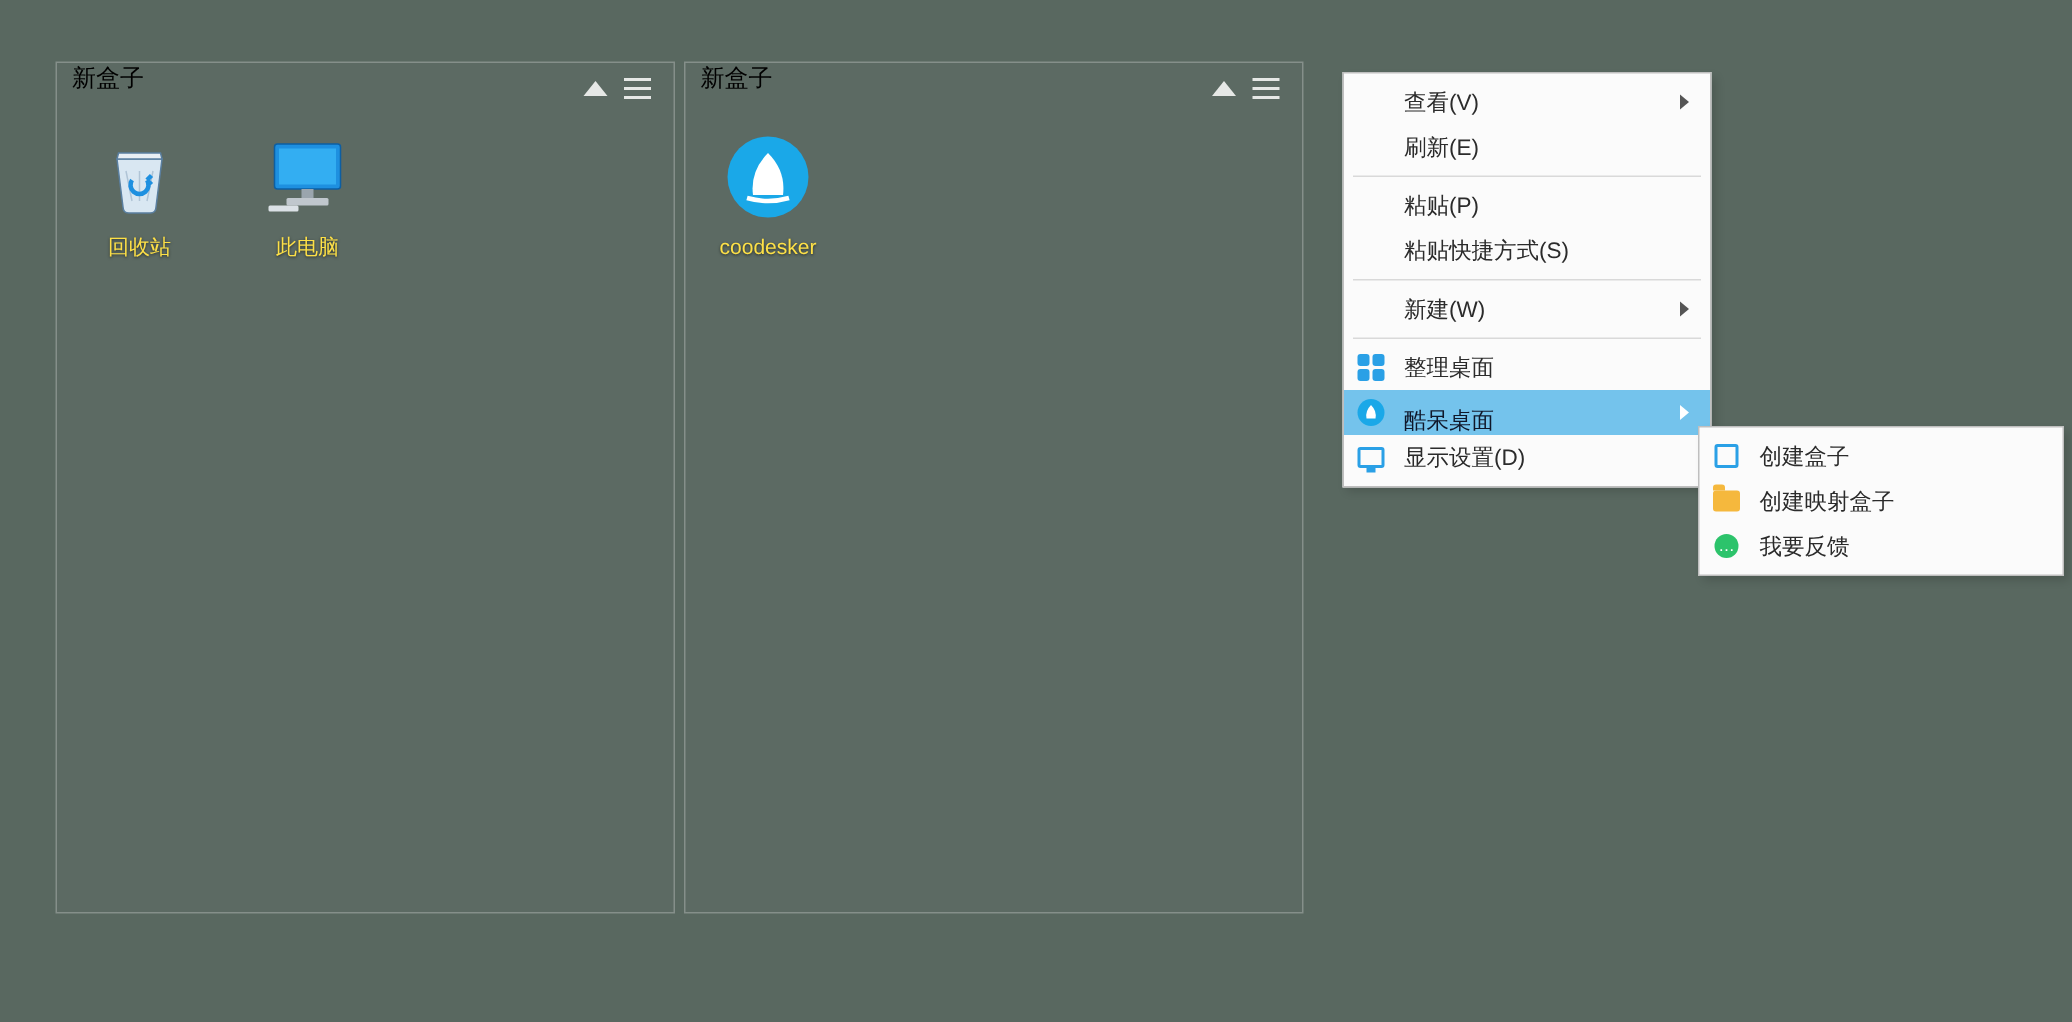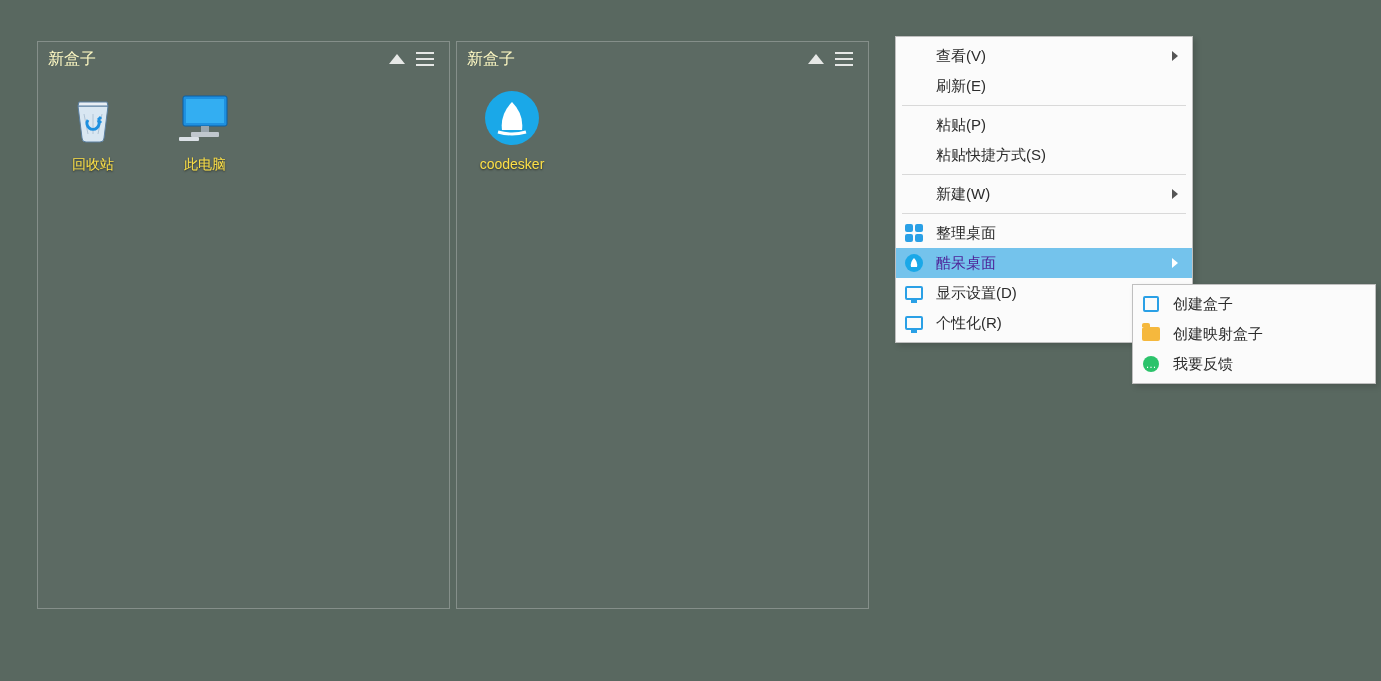--- a/index.html
+++ b/index.html
@@ -13,23 +13,22 @@
 
   
   .box {
     position: absolute;
     border: 1px solid rgba(255,255,255,0.25);
     background: rgba(255,255,255,0.02);
   }
   .box-header {
     height: 34px;
     display: flex;
-    align-items: center;
     padding: 0 10px;
-    color: #fef9c3;
+    color: #000000;
     font-size: 16px;
   }
   .box-title { flex: 1; }
   .hdr-icon {
     width: 28px;
     display: flex;
     justify-content: center;
     align-items: center;
     font-size: 18px;
     color: #e6e8e6;
@@ -88,21 +87,22 @@
     height: 30px;
     display: flex;
     align-items: center;
     padding: 0 14px 0 40px;
     position: relative;
     white-space: nowrap;
     cursor: default;
   }
   .menu-item.highlight {
     background: #74c3ec;
-    color: #4c1d95;
+    color: #0f172a;
+    align-items: flex-end;
   }
   .menu-item.highlight .item-arrow::after { border-left-color: #fff; }
   .menu-sep {
     height: 1px;
     background: #d9d9d9;
     margin: 4px 6px;
   }
   .item-icon {
     position: absolute;
     left: 8px; top: 50%; transform: translateY(-50%);
@@ -227,21 +227,21 @@
           <circle cx="28" cy="28" r="27" fill="#1aa8e8"></circle>
           <path d="M28 12 Q40 24 38 40 L18 40 Q16 24 28 12 Z" fill="#fff"></path>
           <path d="M14 42 Q28 46 42 42" stroke="#fff" stroke-width="3" fill="none"></path>
         </svg>
       </div>
       <span class="icon-label">coodesker</span>
     </div>
   </div>
 </div>
 
-<div class="menu" style="left:895px; top:36px; width:298px;">
+<div class="menu" style="left:895px; top:48px; width:246px;">
 
   <div class="menu-item">
     <span>查看(V)</span>
     <span class="item-arrow"></span>
   </div>
   <div class="menu-item">
     <span>刷新(E)</span>
   </div>
   <div class="menu-sep"></div>
 
@@ -280,26 +280,20 @@
     </span>
     <span>酷呆桌面</span>
     <span class="item-arrow"></span>
   </div>
   <div class="menu-item">
     <span class="item-icon">
       <span class="ic-monitor"></span>
     </span>
     <span>显示设置(D)</span>
   </div>
-  <div class="menu-item">
-    <span class="item-icon">
-      <span class="ic-monitor picture"></span>
-    </span>
-    <span>个性化(R)</span>
-  </div>
 </div>
 
 <div class="menu" style="left:1132px; top:284px; width:244px;">
   <div class="menu-item">
     <span class="item-icon">
         <span class="ic-square"></span>
       </span>
     <span>创建盒子</span>
   </div>
   <div class="menu-item">

